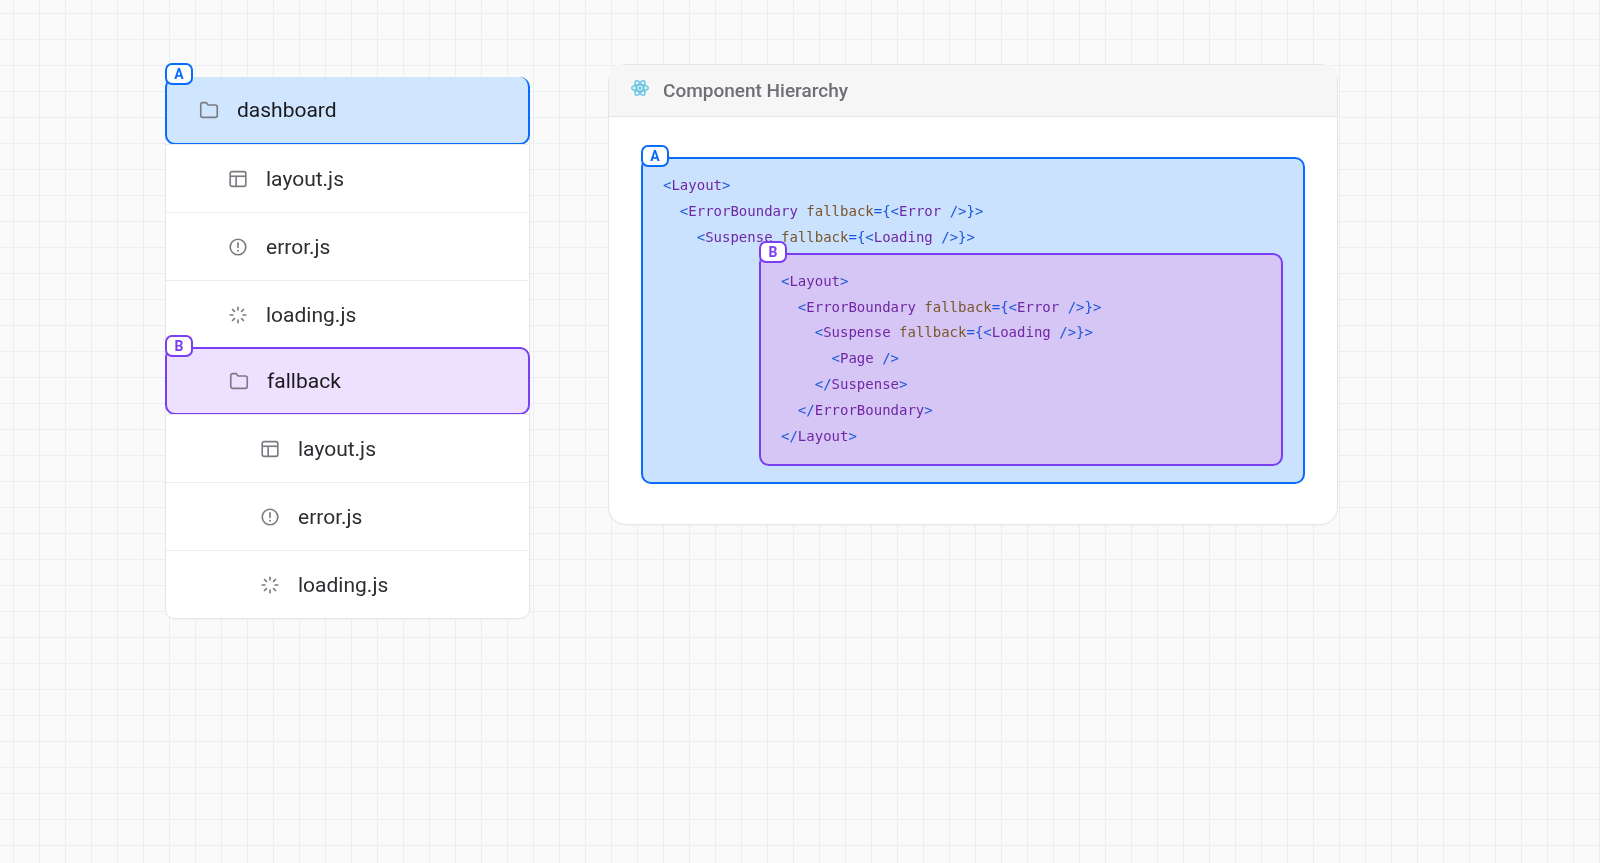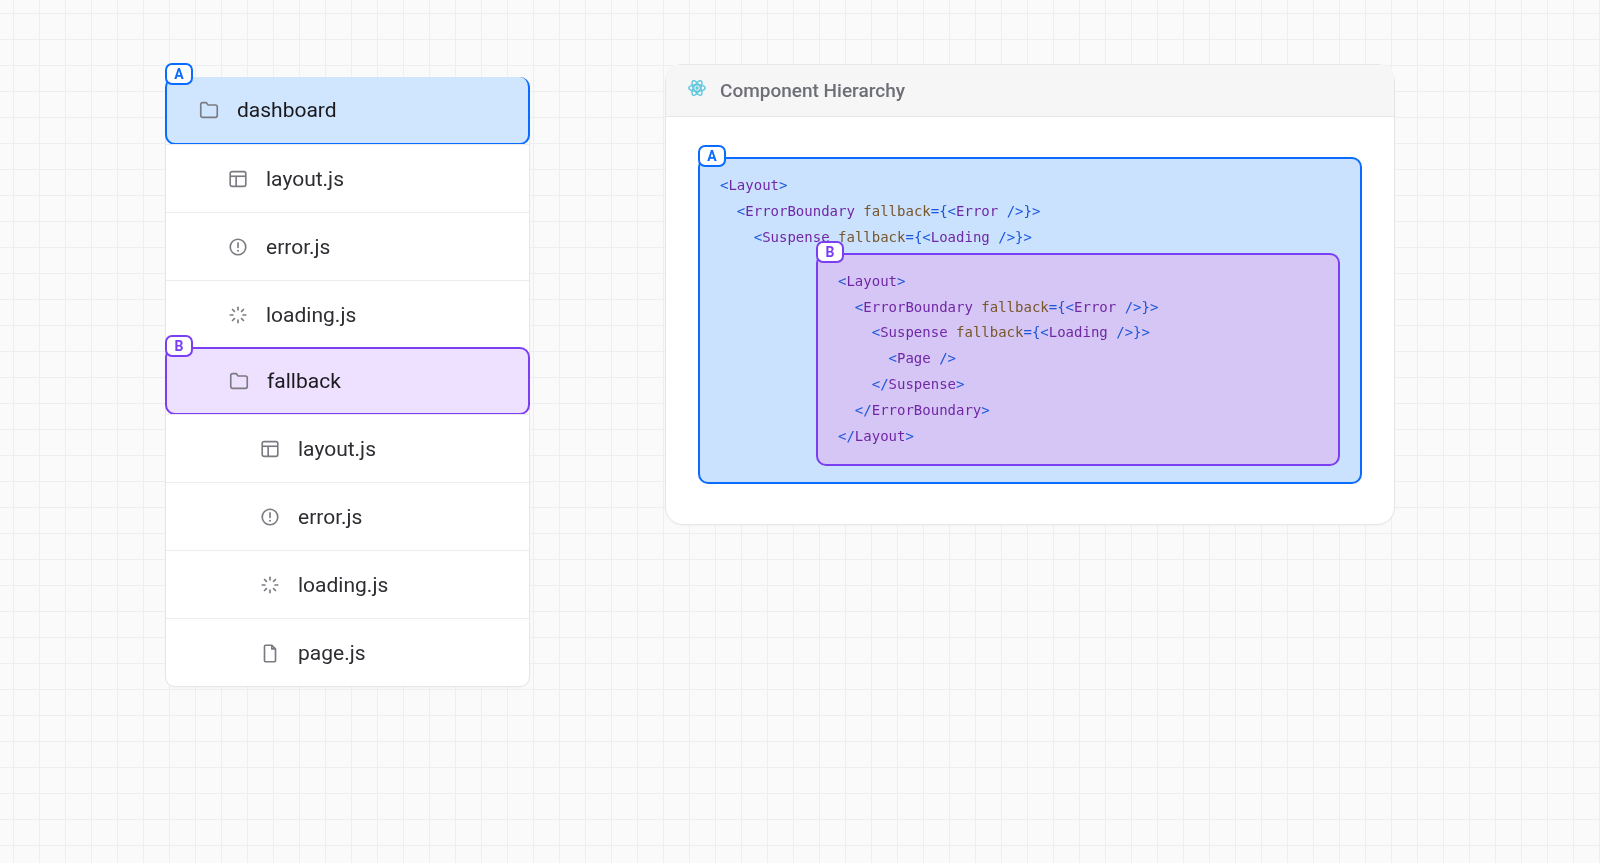--- a/index.html
+++ b/index.html
@@ -81,21 +81,21 @@
     font-size:14px;font-weight:700;
   }
   .badge-a{border:2.5px solid var(--blue);color:var(--blue);background:#fff;}
   .badge-b{border:2.5px solid var(--purple);color:var(--purple);background:#fff;}
   .icon{flex:0 0 24px;display:flex;align-items:center;justify-content:center;}
   .icon svg{width:22px;height:22px;display:block;}
   .icon svg *{stroke:var(--icon);}
   
   .code-panel{
     position:absolute;
-    left:665px;top:64px;
+    left:608px;top:64px;
     width:730px;
     background:var(--panel-bg);
     border:1px solid var(--panel-border);
     border-radius:18px;
     box-shadow:0 1px 2px rgba(0,0,0,0.03);
   }
   .code-header{
     display:flex;align-items:center;gap:12px;
     padding:12px 20px;
     background:var(--header-bg);
@@ -248,28 +248,20 @@
 
   <div class="tree-item ti-depth2">
     <span class="icon">
         <svg viewBox="0 0 24 24">
           <use href="#i-loading"></use>
         </svg>
       </span>
     <span class="label">loading.js</span>
   </div>
 
-  <div class="tree-item ti-depth2">
-    <span class="icon">
-        <svg viewBox="0 0 24 24">
-          <use href="#i-page"></use>
-        </svg>
-      </span>
-    <span class="label">page.js</span>
-  </div>
 
 </div>
 
 <div class="code-panel">
   <div class="code-header">
     <span><svg viewBox="0 0 24 24">
           <use href="#i-react"></use>
         </svg></span>
     <span>Component Hierarchy</span>
   </div>

